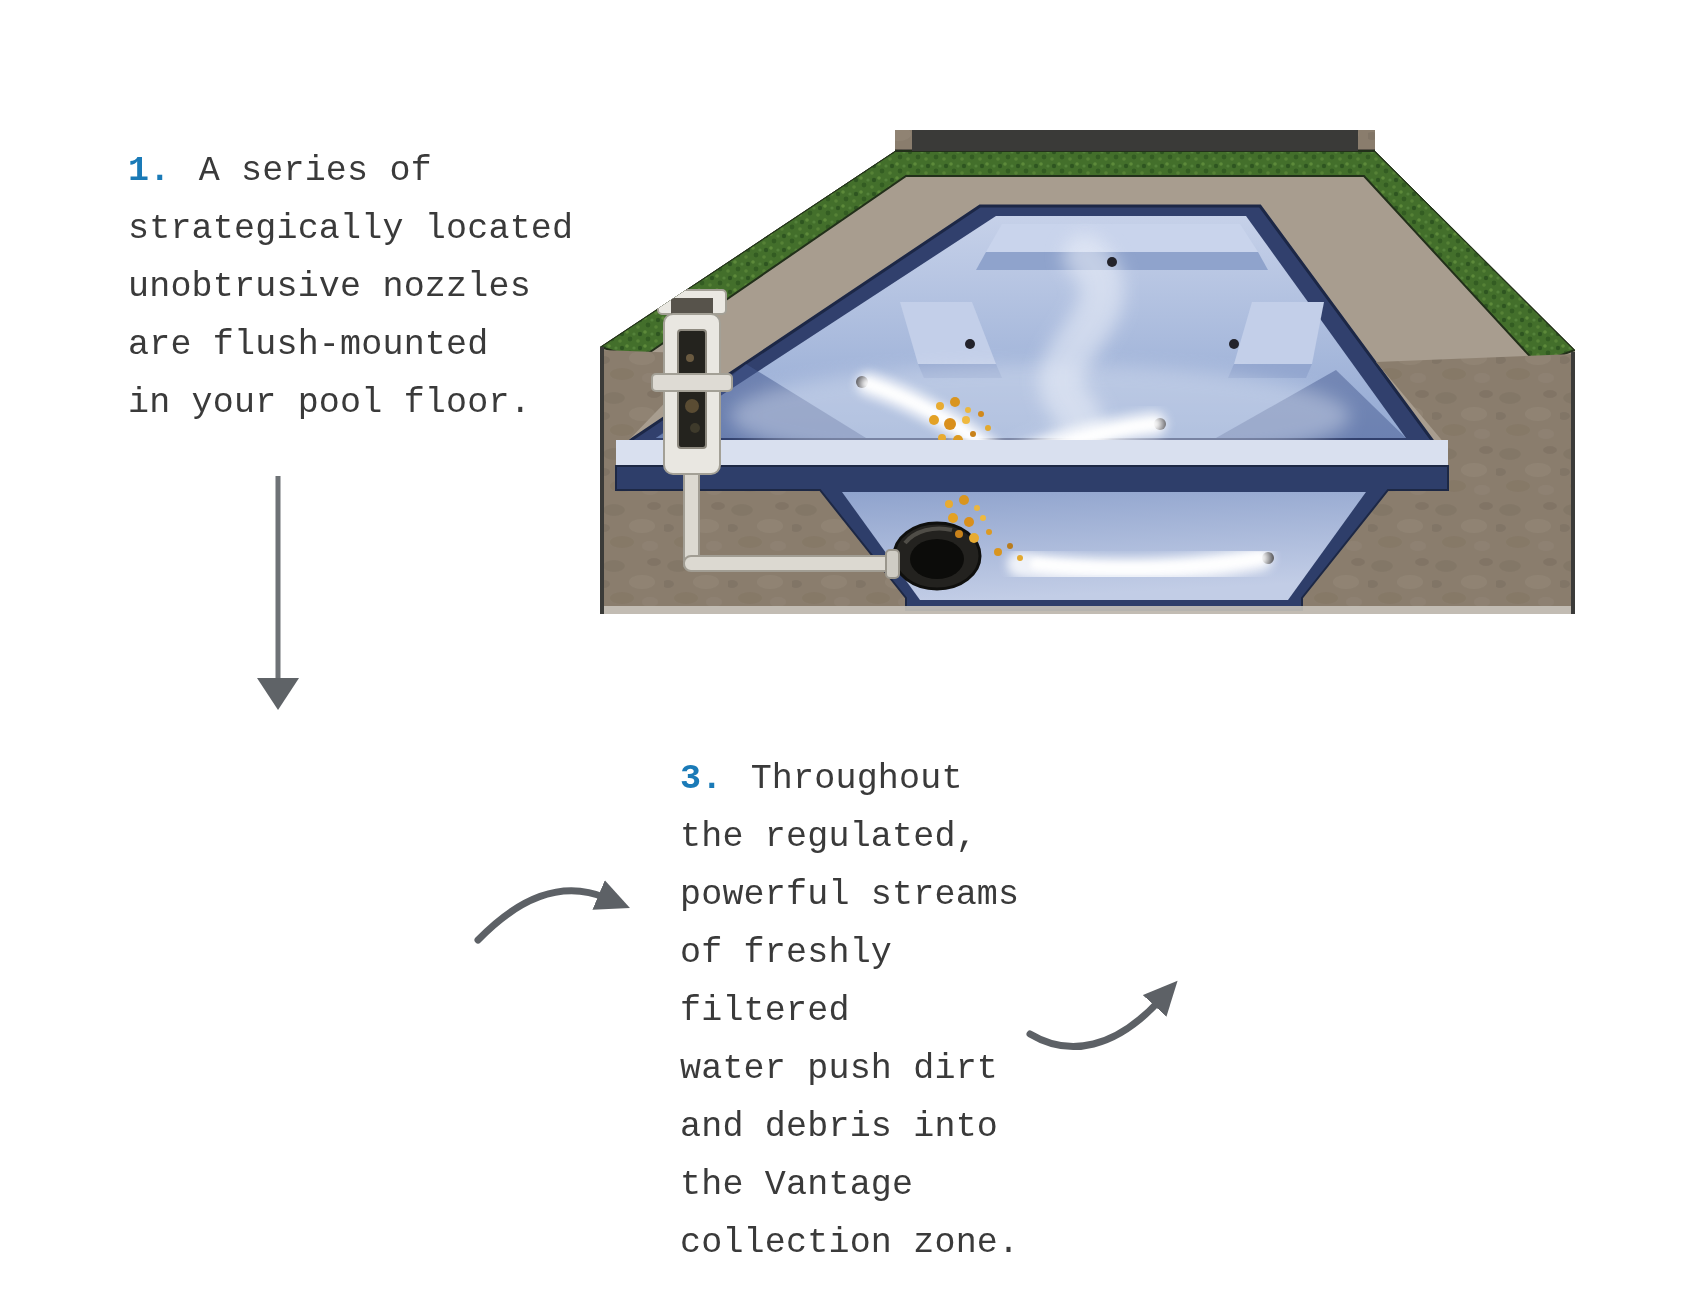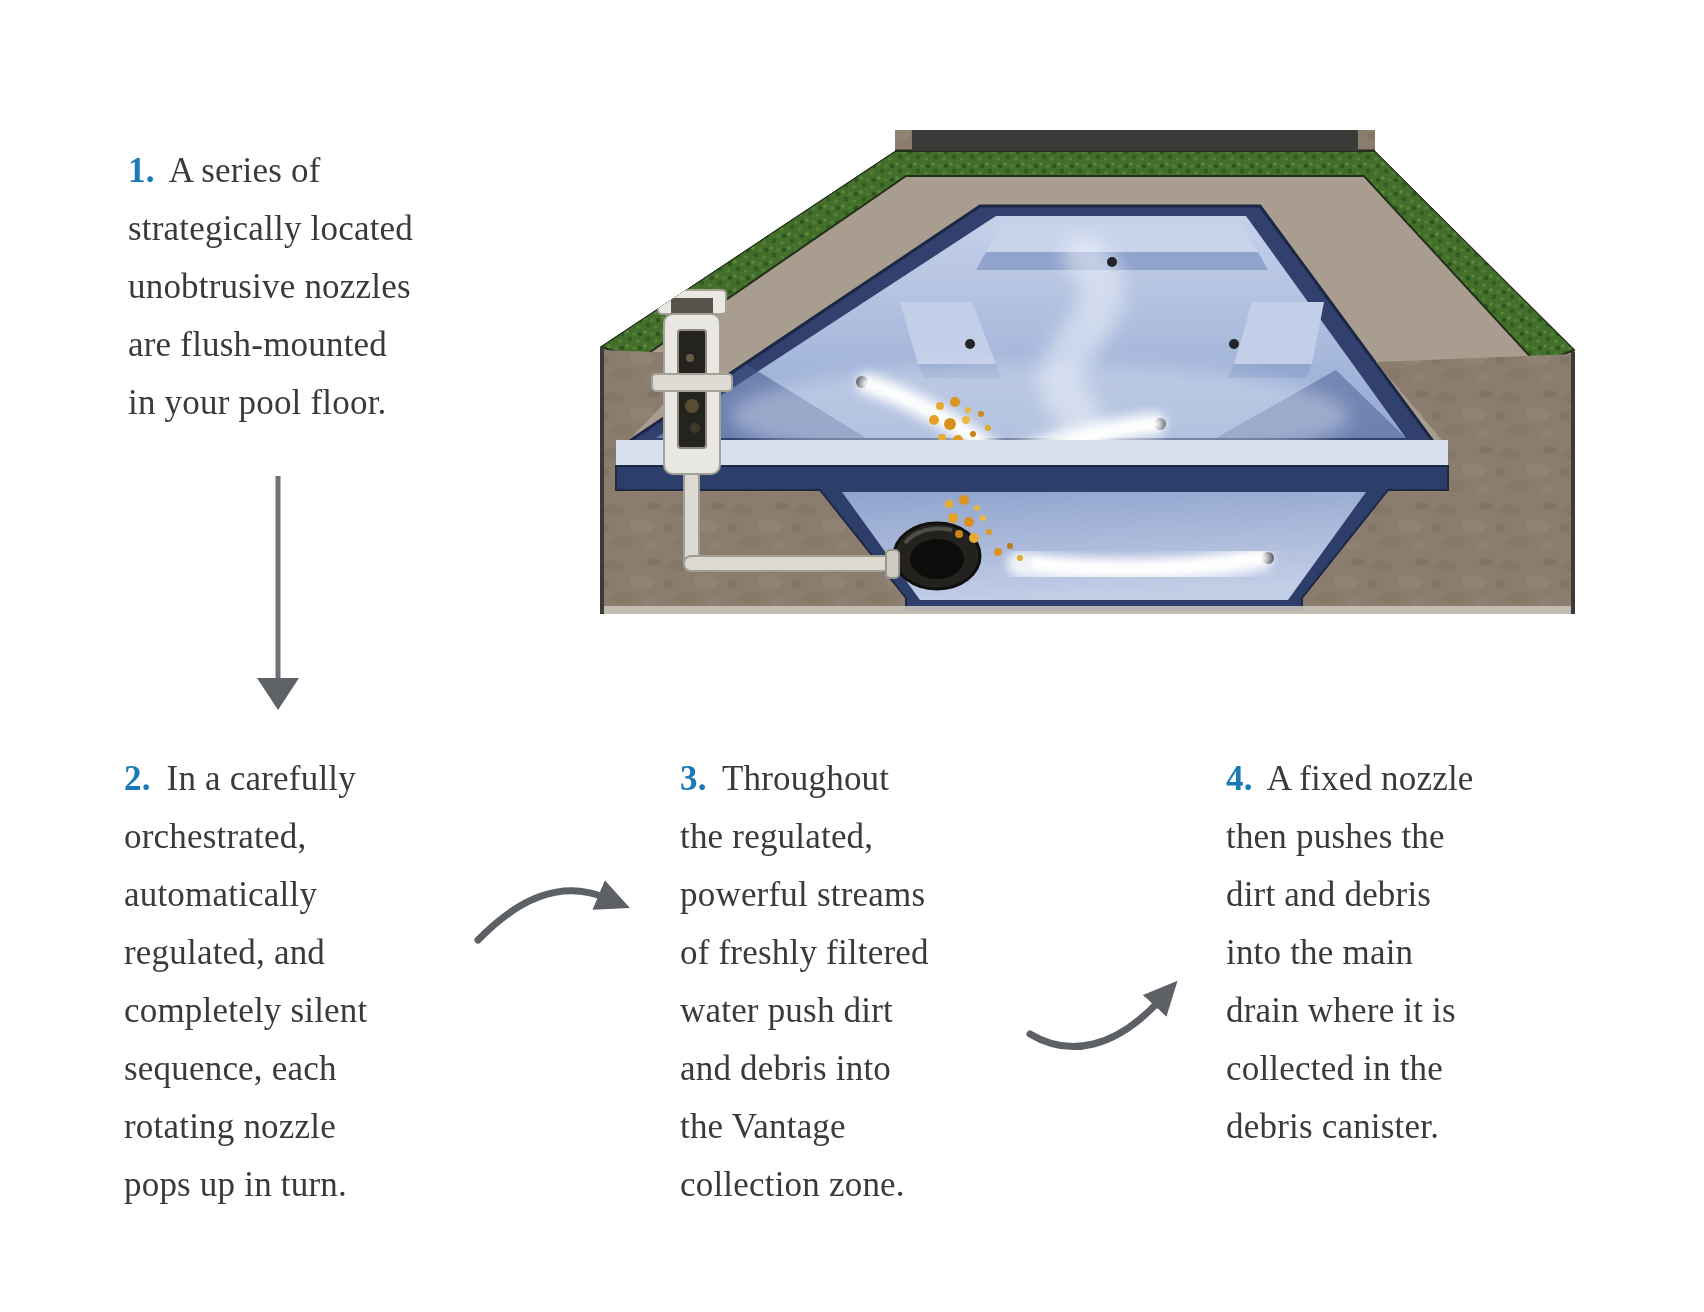--- a/index.html
+++ b/index.html
@@ -1,67 +1,48 @@
 <!DOCTYPE html>
 <html><head>
 <meta charset="utf-8">
 <style>
   html,body{margin:0;padding:0;background:#ffffff;}
   .canvas{position:relative;width:1704px;height:1312px;background:#ffffff;overflow:hidden;
           font-family:"Liberation Sans",sans-serif;}
   .abs{position:absolute;}
   .step{position:absolute;}
   .step-text{margin:0;white-space:pre-line;font-size:35px;line-height:58px;color:#3a3a3a;
-             font-family:Liberation Serif, serif;letter-spacing:.2px;}
+             font-family:Liberation Mono, monospace;letter-spacing:.2px;}
   .step-num{color:#1a7ab7;font-weight:700;margin-right:7px;}
 </style>
 </head>
 <body>
 
 <div class="canvas">
 
   <div class="step" style="left:128px;top:142px;width:470px">
     <p class="step-text"><span class="step-num">1.</span><span class="step-body"> A series of
 strategically located
 unobtrusive nozzles
 are flush-mounted
 in your pool floor.</span></p>
   </div>
 
-  <div class="step" style="left:124px;top:750px;width:430px">
-    <p class="step-text"><span class="step-num">2.</span><span class="step-body"> In a carefully
-orchestrated,
-automatically
-regulated, and
-completely silent
-sequence, each
-rotating nozzle
-pops up in turn.</span></p>
-  </div>
 
   <div class="step" style="left:680px;top:750px;width:400px">
     <p class="step-text"><span class="step-num">3.</span><span class="step-body"> Throughout
 the regulated,
 powerful streams
 of freshly filtered
 water push dirt
 and debris into
 the Vantage
 collection zone.</span></p>
   </div>
 
-  <div class="step" style="left:1226px;top:750px;width:360px">
-    <p class="step-text"><span class="step-num">4.</span><span class="step-body"> A fixed nozzle
-then pushes the
-dirt and debris
-into the main
-drain where it is
-collected in the
-debris canister.</span></p>
-  </div>
 
   <svg class="abs" style="left:250px;top:468px" width="56" height="256" viewBox="0 0 56 256">
     <line x1="28" y1="8" x2="28" y2="212" stroke="#6e7276" stroke-width="5"></line>
     <polygon points="7,210 49,210 28,242" fill="#5f6367"></polygon>
   </svg>
 
   <svg class="abs" style="left:438px;top:858px" width="212" height="104" viewBox="0 0 212 104">
     <defs>
       <marker id="ah2" markerUnits="userSpaceOnUse" markerWidth="36" markerHeight="32" refX="8" refY="16" orient="auto">
         <path d="M0,0 L34,16 L0,32 Z" fill="#5d6166"></path>

